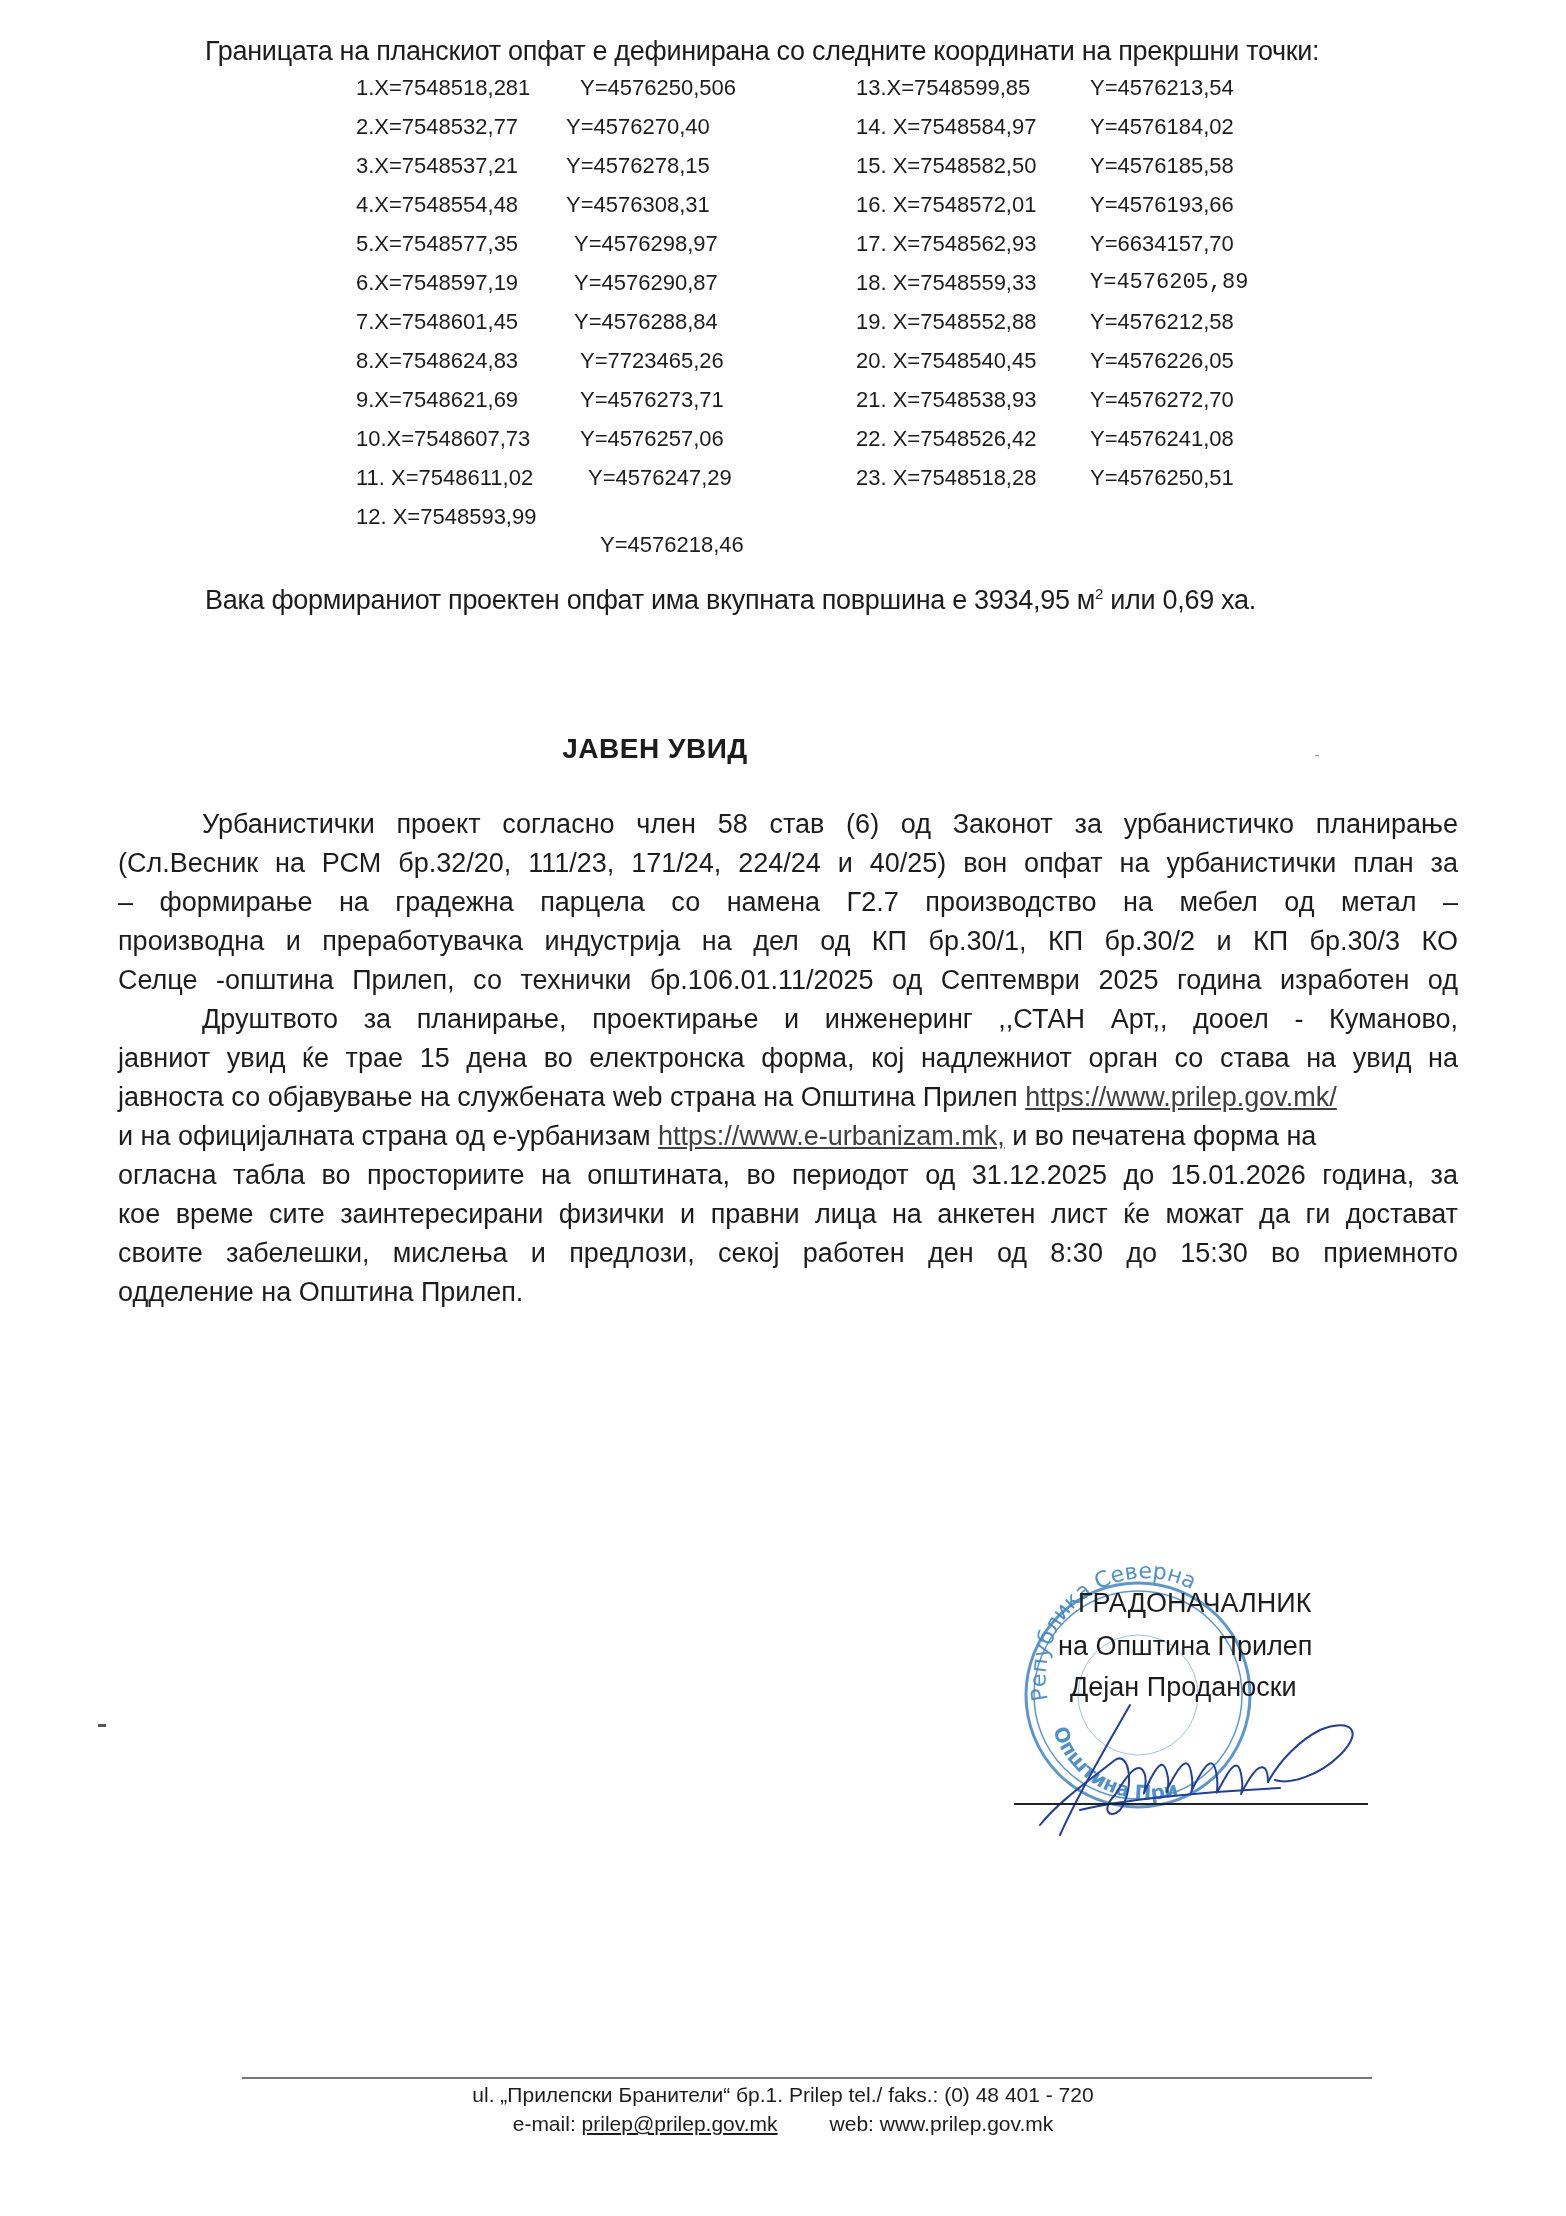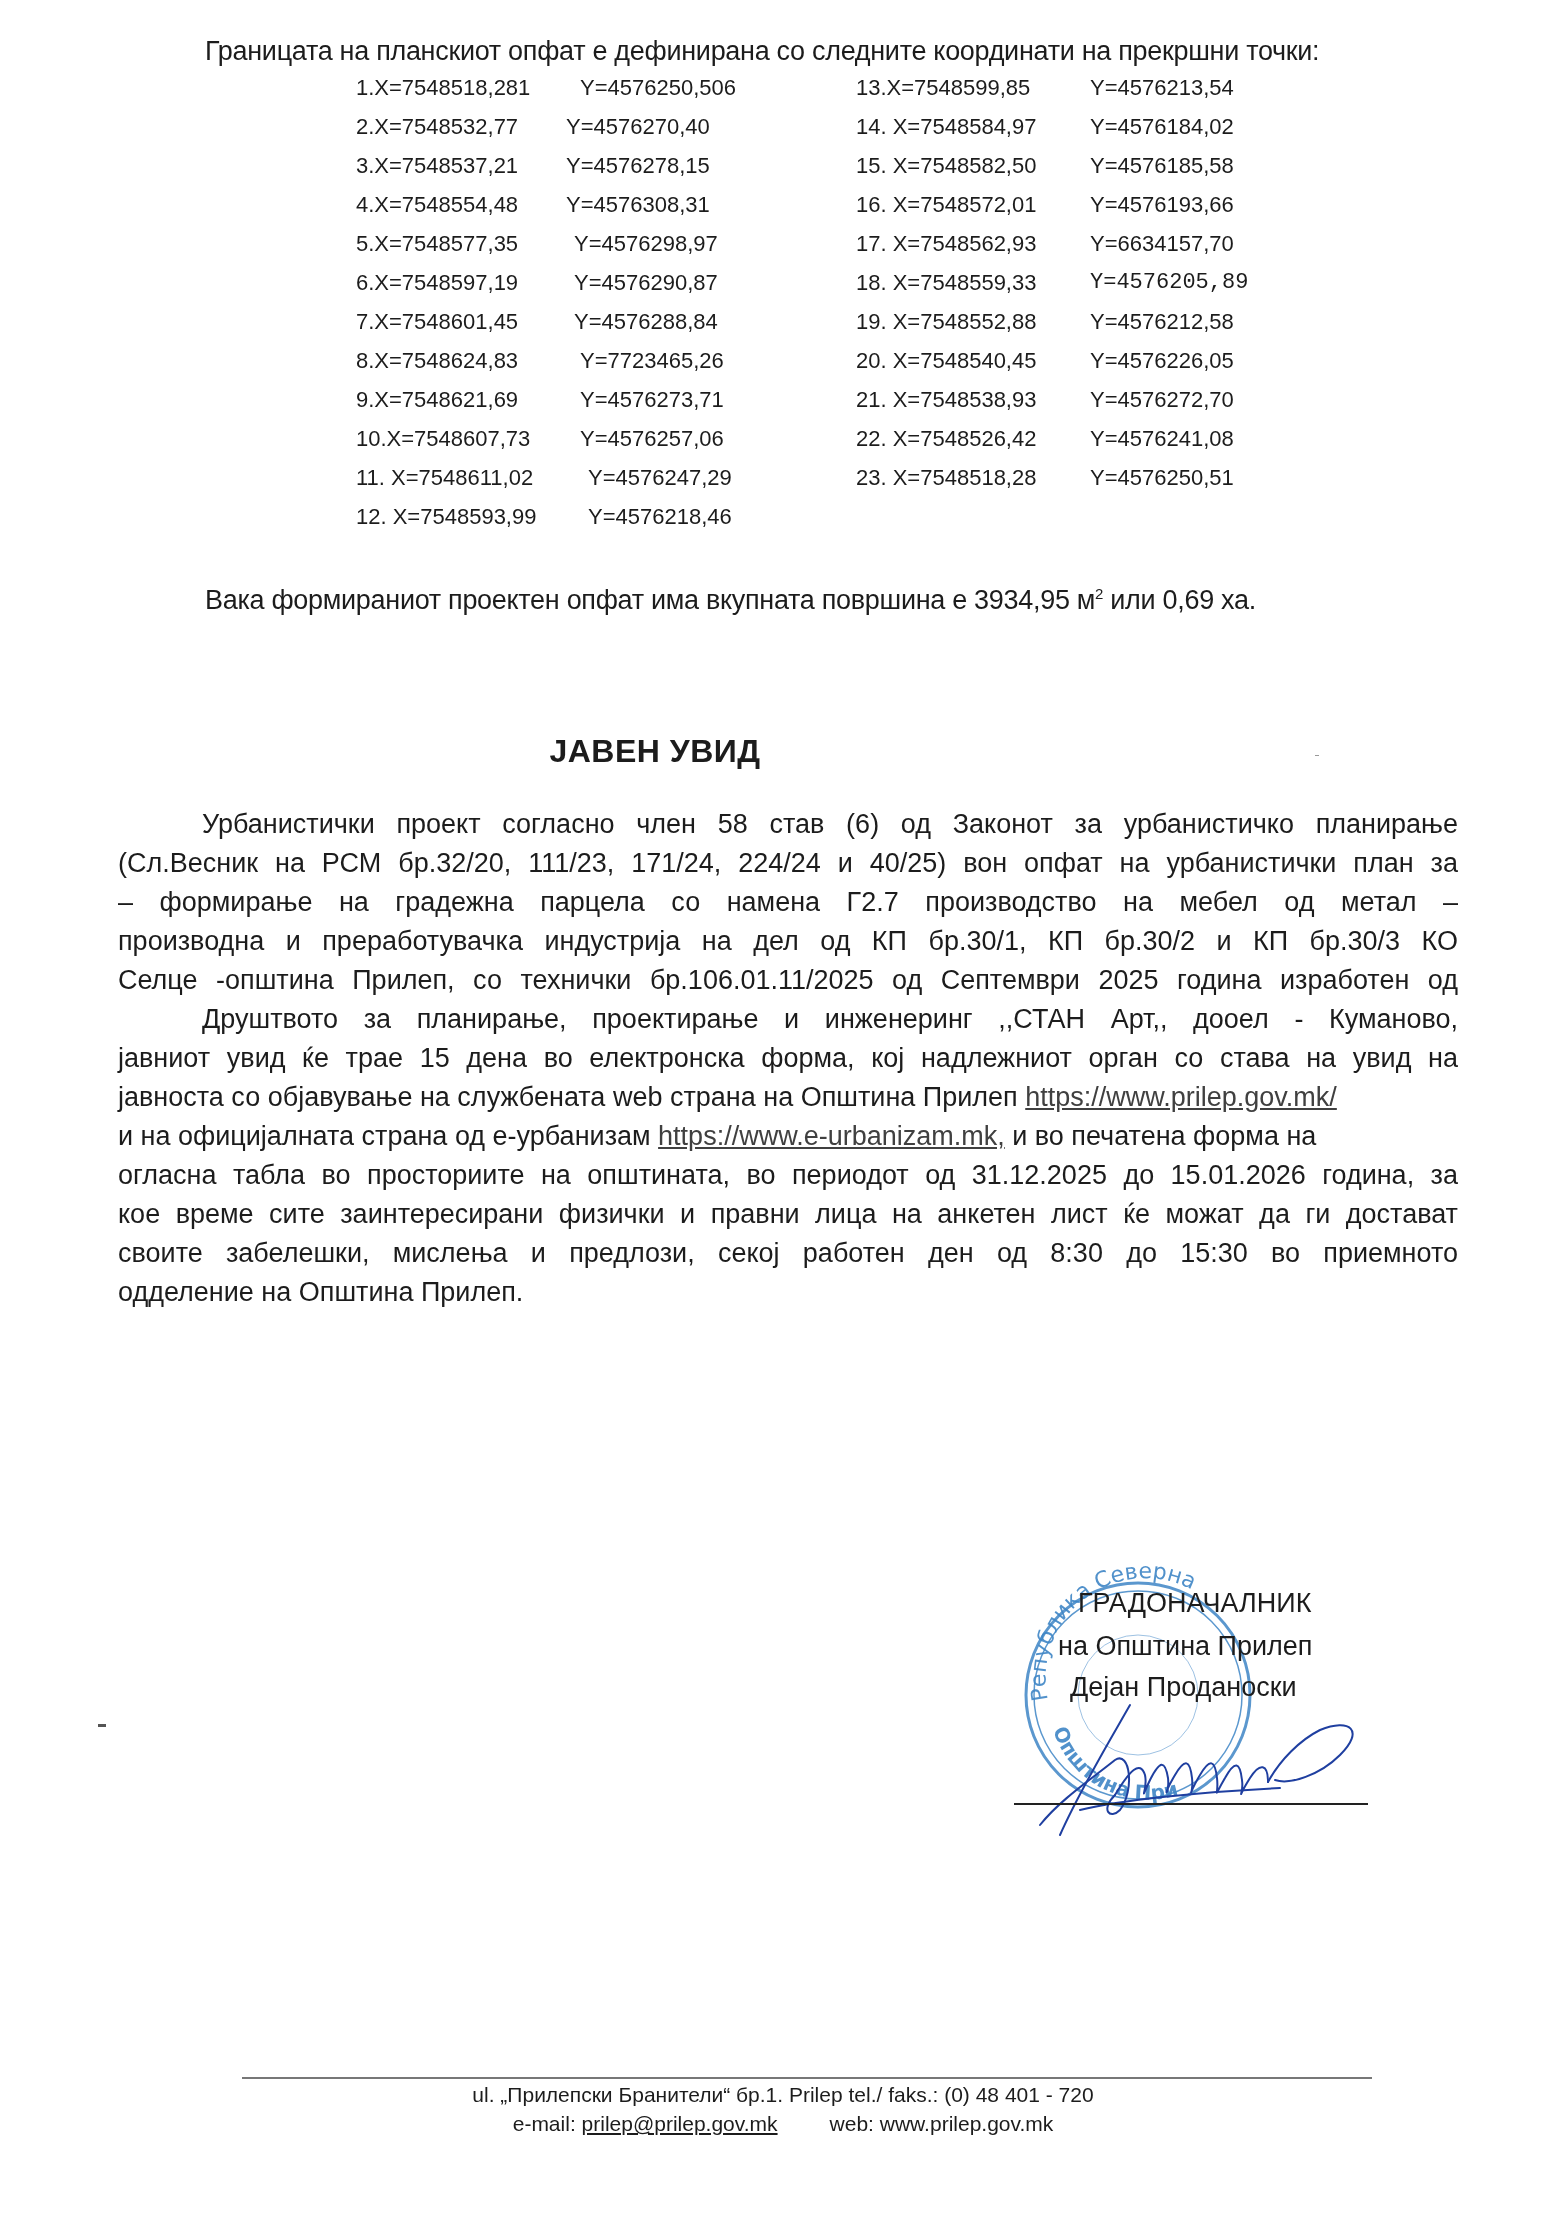--- a/index.html
+++ b/index.html
@@ -27,21 +27,21 @@
     .col-right { left: 856px; top: 68px; }
 
     .area {
       left: 205px; top: 585px; width: 1200px;
       font-size: 27px; letter-spacing: -0.3px; white-space: nowrap;
     }
     .area sup { font-size: 15px; vertical-align: 10px; }
 
     .heading {
       left: 0; top: 733px; width: 1310px; text-align: center;
-      font-size: 32px; font-weight: bold; letter-spacing: 0.5px;
+      font-size: 28px; font-weight: bold; letter-spacing: 0.5px;
     }
 
     
     .para {
       left: 118px; top: 805px; width: 1340px;
       font-size: 27px; line-height: 39px;
     }
     .para .line { display: block; height: 39px; white-space: nowrap; }
     .para .just { text-align: justify; text-align-last: justify; }
     .para .ind { padding-left: 84px; }
@@ -89,21 +89,21 @@
     <div class="row"><span class="xval">2.X=7548532,77</span><span class="yval" style="left: 210px;">Y=4576270,40</span></div>
     <div class="row"><span class="xval">3.X=7548537,21</span><span class="yval" style="left: 210px;">Y=4576278,15</span></div>
     <div class="row"><span class="xval">4.X=7548554,48</span><span class="yval" style="left: 210px;">Y=4576308,31</span></div>
     <div class="row"><span class="xval">5.X=7548577,35</span><span class="yval" style="left: 218px;">Y=4576298,97</span></div>
     <div class="row"><span class="xval">6.X=7548597,19</span><span class="yval" style="left: 218px;">Y=4576290,87</span></div>
     <div class="row"><span class="xval">7.X=7548601,45</span><span class="yval" style="left: 218px;">Y=4576288,84</span></div>
     <div class="row"><span class="xval">8.X=7548624,83</span><span class="yval" style="left: 224px;">Y=7723465,26</span></div>
     <div class="row"><span class="xval">9.X=7548621,69</span><span class="yval" style="left: 224px;">Y=4576273,71</span></div>
     <div class="row"><span class="xval">10.X=7548607,73</span><span class="yval" style="left: 224px;">Y=4576257,06</span></div>
     <div class="row"><span class="xval">11. X=7548611,02</span><span class="yval" style="left: 232px;">Y=4576247,29</span></div>
-    <div class="row"><span class="xval">12. X=7548593,99</span><span class="yval" style="left: 232px;">Y=4576218,46</span></div>
+    <div class="row"><span class="xval">12. X=7548593,99</span><span class="yval" style="left: 244px; margin-top: 28px;">Y=4576218,46</span></div>
   </div>
 <div class="coords-col col-right" id="coords-right">
     <div class="row"><span class="xval">13.X=7548599,85</span><span class="yval" style="left: 234px;">Y=4576213,54</span></div>
     <div class="row"><span class="xval">14. X=7548584,97</span><span class="yval" style="left: 234px;">Y=4576184,02</span></div>
     <div class="row"><span class="xval">15. X=7548582,50</span><span class="yval" style="left: 234px;">Y=4576185,58</span></div>
     <div class="row"><span class="xval">16. X=7548572,01</span><span class="yval" style="left: 234px;">Y=4576193,66</span></div>
     <div class="row"><span class="xval">17. X=7548562,93</span><span class="yval" style="left: 234px;">Y=6634157,70</span></div>
     <div class="row"><span class="xval">18. X=7548559,33</span><span class="yval" style="left: 234px; font-family: Liberation Mono, monospace;">Y=4576205,89</span></div>
     <div class="row"><span class="xval">19. X=7548552,88</span><span class="yval" style="left: 234px;">Y=4576212,58</span></div>
     <div class="row"><span class="xval">20. X=7548540,45</span><span class="yval" style="left: 234px;">Y=4576226,05</span></div>

